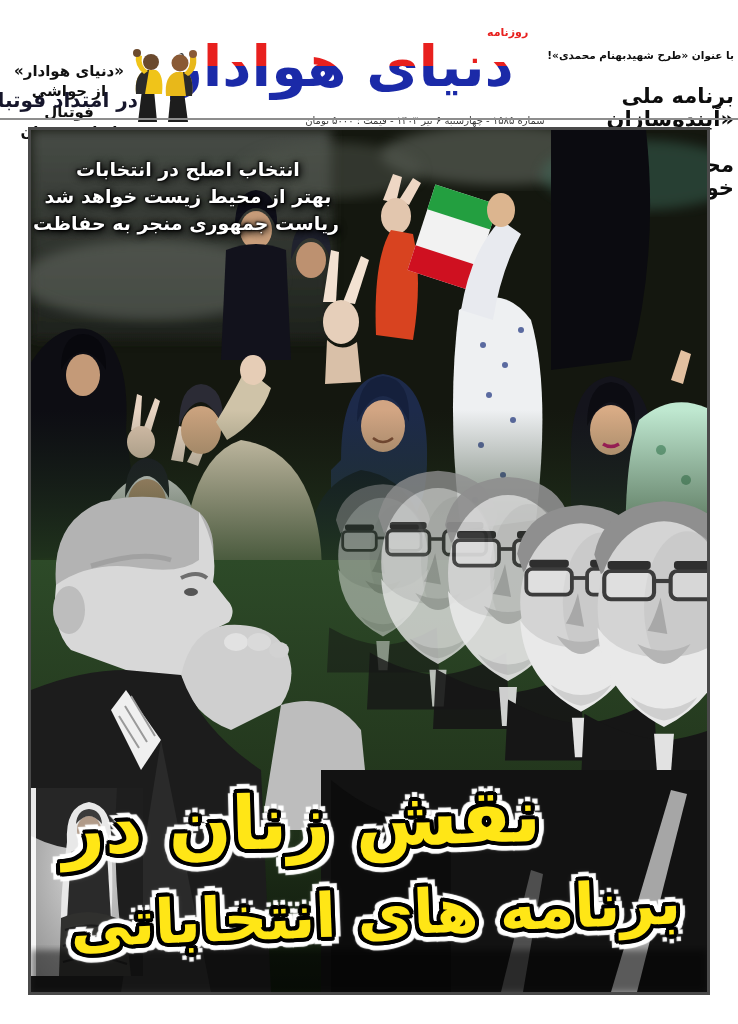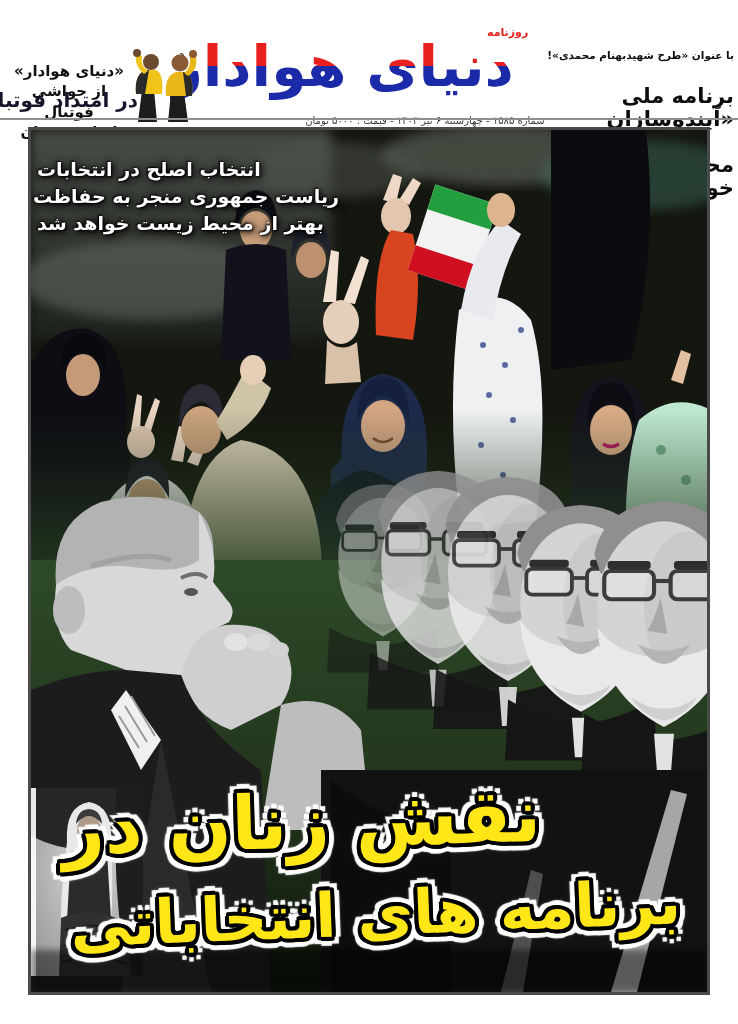--- a/index.html
+++ b/index.html
@@ -26,21 +26,21 @@
   #header-rule{left:0;top:118px;width:738px;height:2px;background:#8d8d8d;}
 
   
   #poster{left:28px;top:127px;width:682px;height:868px;box-sizing:border-box;
           border:3px solid #4a4a4a;background:#0c100c;overflow:hidden;}
   #poster svg{position:absolute;left:0;top:0;}
 
   #photo-caption{left:6px;top:26px;width:302px;direction:rtl;text-align:left;
         font-size:19px;font-weight:bold;color:#ffffff;line-height:1.42;
         text-shadow:1px 1px 2px #000,-1px -1px 2px #000,2px 2px 7px rgba(0,0,0,.95),0 0 8px rgba(0,0,0,.8);}
-  #photo-caption div{white-space:nowrap;}
+  #photo-caption div{white-space:nowrap;text-align:center;}
 
   #cover-kicker{left:112px;top:628px;width:240px;direction:rtl;white-space:nowrap;
         font-size:21px;font-weight:800;color:#ffffff;
         text-shadow:-2px 0 0 #000,2px 0 0 #000,0 -2px 0 #000,0 2px 0 #000,
                     -1px -1px 0 #000,1px 1px 0 #000,-1px 1px 0 #000,1px -1px 0 #000,0 0 7px #000;}
 
   .big-title{direction:rtl;white-space:nowrap;text-align:center;font-weight:900;color:#ffe616;
         text-shadow:-3px -3px 0 #000,3px -3px 0 #000,-3px 3px 0 #000,3px 3px 0 #000,
                     -4px 0 0 #000,4px 0 0 #000,0 -4px 0 #000,0 4px 0 #000,
                     -2px -4px 0 #000,2px 4px 0 #000,4px -2px 0 #000,-4px 2px 0 #000,
@@ -290,22 +290,22 @@
         <path d="M30 788 Q60 774 94 792 L100 846 L28 846 Z" fill="#30302e"></path>
         <path d="M34 800 q30 -10 58 2 M32 816 q30 -10 62 2 M32 832 q32 -10 64 2" stroke="#1c1c1c" stroke-width="2" fill="none"></path>
         <rect x="0" y="658" width="5" height="188" fill="#ffffff" opacity="0.9"></rect>
       </g>
 
       <rect x="0" y="820" width="676" height="42" fill="#000000" opacity="0.45" filter="url(#blur3)"></rect>
     </svg>
 
     <div class="abs" id="photo-caption">
       <div>انتخاب اصلح در انتخابات</div>
+      <div>بهتر از محیط زیست خواهد شد</div>
       <div>ریاست جمهوری منجر به حفاظت</div>
-      <div>بهتر از محیط زیست خواهد شد</div>
     </div>
 
 
     <div class="abs big-title" id="title-1">نقش زنان در</div>
     <div class="abs big-title" id="title-2">برنامه های انتخاباتی</div>
   </div>
 
 </div>
 
 </body></html>

